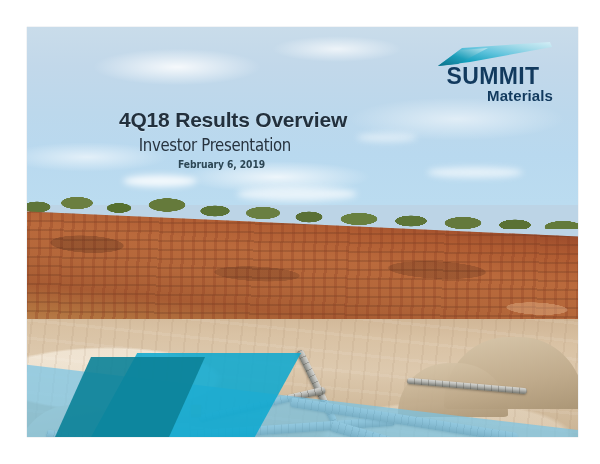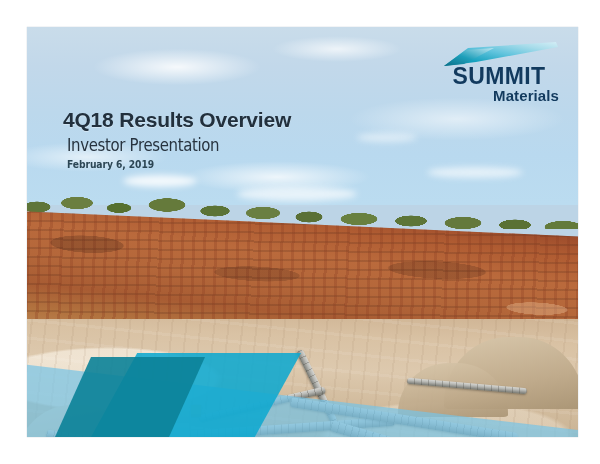--- a/index.html
+++ b/index.html
@@ -200,20 +200,21 @@
     opacity: .9;
     clip-path: polygon(24% 0%, 100% 0%, 76% 100%, 0% 100%);
   }
 
   
   .title-block {
     position: absolute;
     left: 36px;
     top: 82px;
     width: 340px;
+    text-align: center;
   }
   .slide-title {
     margin: 0;
     font-family: "Liberation Sans", sans-serif;
     font-size: 21px;
     font-weight: bold;
     color: #22303d;
     letter-spacing: -0.2px;
     line-height: 1.08;
     text-shadow: 0 1px 0 rgba(255,255,255,0.35);
@@ -236,21 +237,21 @@
     font-weight: bold;
     color: #2c4654;
     letter-spacing: -0.1px;
     transform: scaleX(0.92);
     transform-origin: left center;
   }
 
   
   .logo {
     position: absolute;
-    right: 18px;
+    right: 24px;
     top: 14px;
     width: 122px;
     height: 62px;
   }
   .logo-swoosh {
     position: absolute;
     left: 4px;
     top: 0;
     width: 116px;
     height: 26px;

